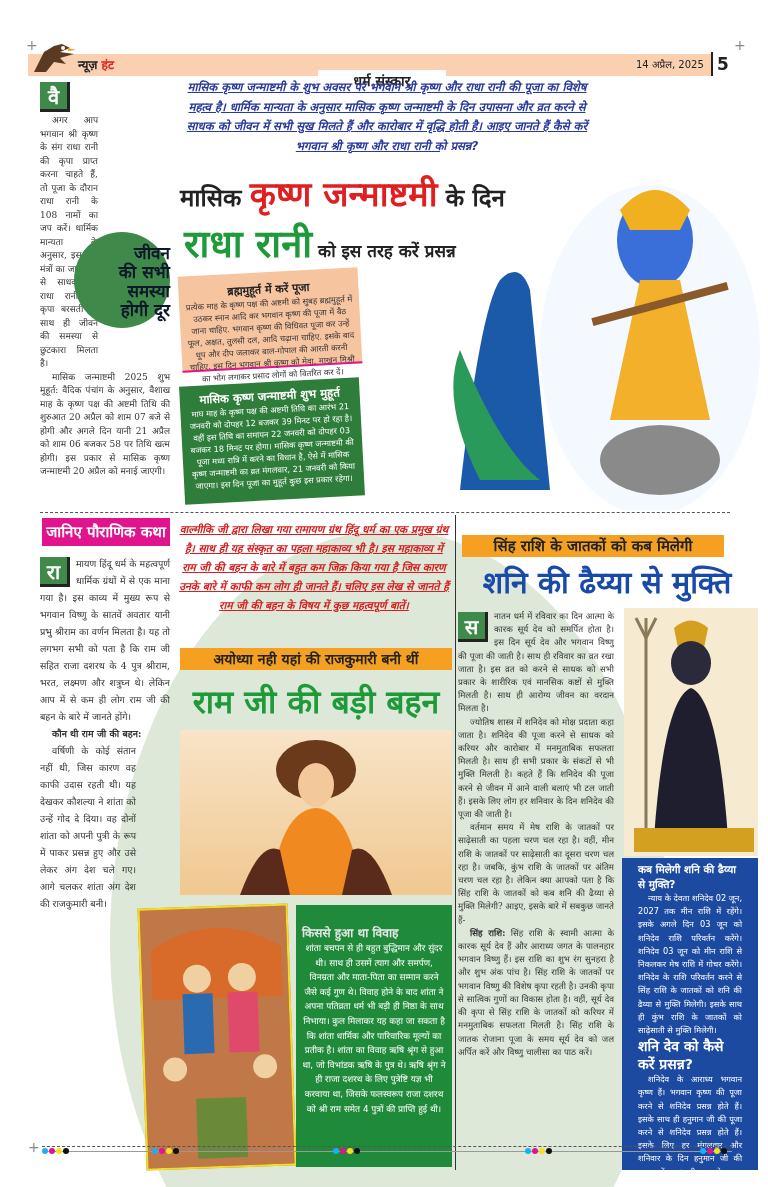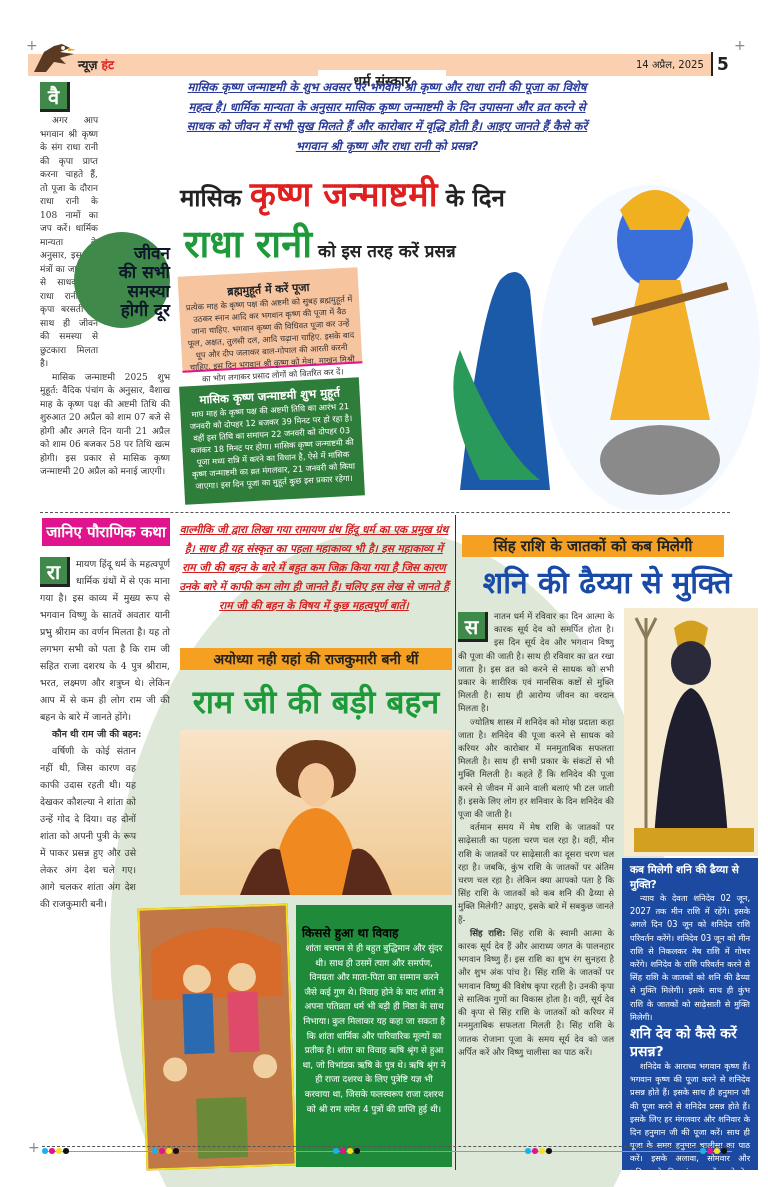--- a/index.html
+++ b/index.html
@@ -129,21 +129,21 @@
       <circle cx="100" cy="70" r="14" fill="#f0d0a0"></circle>
     <rect x="40" y="85" width="30" height="60" fill="#2a6ab0"></rect>
       <rect x="85" y="85" width="30" height="60" fill="#e04a6a"></rect>
     <circle cx="30" cy="160" r="12" fill="#f0d0a0"></circle>
       <circle cx="120" cy="160" r="12" fill="#f0d0a0"></circle>
     <rect x="50" y="190" width="50" height="60" fill="#6a8a3a"></rect>
   </svg>
 </div>
 
 <div class="box" style="left:296px;top:905px;width:156px;height:262px;background:#1f8a3a;color:#fff;padding:20px 6px 0;font-size:8.8px;line-height:14.6px">
-  <div style="font-weight:bold;font-size:12px;line-height:16px;color:#000000;text-align:left">किससे हुआ था विवाह</div>
+  <div style="font-weight:bold;font-size:12px;line-height:16px;color:#e5e5e5;text-align:left">किससे हुआ था विवाह</div>
   <div>शांता बचपन से ही बहुत बुद्धिमान और सुंदर थी। साथ ही उसमें त्याग और समर्पण, विनम्रता और माता-पिता का सम्मान करने जैसे कई गुण थे। विवाह होने के बाद शांता ने अपना पतिव्रता धर्म भी बड़ी ही निष्ठा के साथ निभाया। कुल मिलाकर यह कहा जा सकता है कि शांता धार्मिक और पारिवारिक मूल्यों का प्रतीक है। शांता का विवाह ऋषि श्रृंग से हुआ था, जो विभांडक ऋषि के पुत्र थे। ऋषि श्रृंग ने ही राजा दशरथ के लिए पुत्रेष्टि यज्ञ भी करवाया था, जिसके फलस्वरूप राजा दशरथ को श्री राम समेत 4 पुत्रों की प्राप्ति हुई थी।</div>
 </div>
 
 <div class="vline" style="left:455px;top:515px;height:655px"></div>
 
 <div class="bigt" style="left:462px;top:535px;width:262px;height:22px;background:#f5a020;font-size:15px;line-height:22px;color:#222;text-align:center">सिंह राशि के जातकों को कब मिलेगी</div>
 <div class="bigt" style="left:462px;top:560px;width:290px;font-size:30px;line-height:46px;color:#1a4aa8;text-align:center">शनि की ढैय्या से मुक्ति</div>
 
 <div class="col" style="left:458px;top:610px;width:156px;height:560px;font-size:8.6px;line-height:13.2px">
   <span class="drop">स</span>
@@ -158,21 +158,21 @@
     <rect width="134" height="248" fill="#f6ead0"></rect>
     <line x1="22" y1="10" x2="22" y2="240" stroke="#8a7a5a" stroke-width="3"></line>
     <path d="M12 10 L22 30 L32 10" stroke="#8a7a5a" stroke-width="3" fill="none"></path>
     <path d="M50 20 Q67 5 84 20 L80 40 L54 40 Z" fill="#d4a020"></path>
     <ellipse cx="67" cy="55" rx="20" ry="22" fill="#2a2a3a"></ellipse>
     <path d="M30 230 Q40 90 67 80 Q94 90 104 230 Z" fill="#1e1e2e"></path>
     <rect x="10" y="220" width="120" height="24" fill="#d4a020"></rect>
   </svg>
 </div>
 
-<div class="box" style="left:622px;top:858px;width:136px;height:312px;background:#1c4aa0;color:#fff;padding:4px 8px 0;font-size:8.2px;line-height:13.2px;text-align:justify">
+<div class="box" style="left:622px;top:858px;width:136px;height:312px;background:#1c4aa0;color:#fff;padding:4px 16px 0;font-size:8.2px;line-height:13.2px;text-align:justify">
   <div style="font-weight:bold;font-size:10.5px;line-height:15px;text-align:left">कब मिलेगी शनि की ढैय्या से मुक्ति?</div>
   <div style="text-indent:10px">न्याय के देवता शनिदेव 02 जून, 2027 तक मीन राशि में रहेंगे। इसके अगले दिन 03 जून को शनिदेव राशि परिवर्तन करेंगे। शनिदेव 03 जून को मीन राशि से निकलकर मेष राशि में गोचर करेंगे। शनिदेव के राशि परिवर्तन करने से सिंह राशि के जातकों को शनि की ढैय्या से मुक्ति मिलेगी। इसके साथ ही कुंभ राशि के जातकों को साढ़ेसाती से मुक्ति मिलेगी।</div>
   <div style="font-weight:bold;font-size:14px;line-height:18px;text-align:left">शनि देव को कैसे करें प्रसन्न?</div>
   <div style="text-indent:10px">शनिदेव के आराध्य भगवान कृष्ण हैं। भगवान कृष्ण की पूजा करने से शनिदेव प्रसन्न होते हैं। इसके साथ ही हनुमान जी की पूजा करने से शनिदेव प्रसन्न होते हैं। इसके लिए हर मंगलवार और शनिवार के दिन हनुमान जी की पूजा करें। साथ ही पूजा के समय हनुमान चालीसा का पाठ करें। इसके अलावा, सोमवार और शनिवार के दिन गंगाजल में काले तेल मिलाकर भगवान शिव का अभिषेक करें।</div>
 </div>
 
 <span class="reg" style="left:28px;top:1140px">+</span>
 <div class="dash" style="left:42px;top:1146px;width:690px"></div>
 <div class="abs" style="left:42px;top:1151px;width:690px;height:1px;background:#999"></div>
 <div class="colorbar" style="left:42px;top:1148px">

